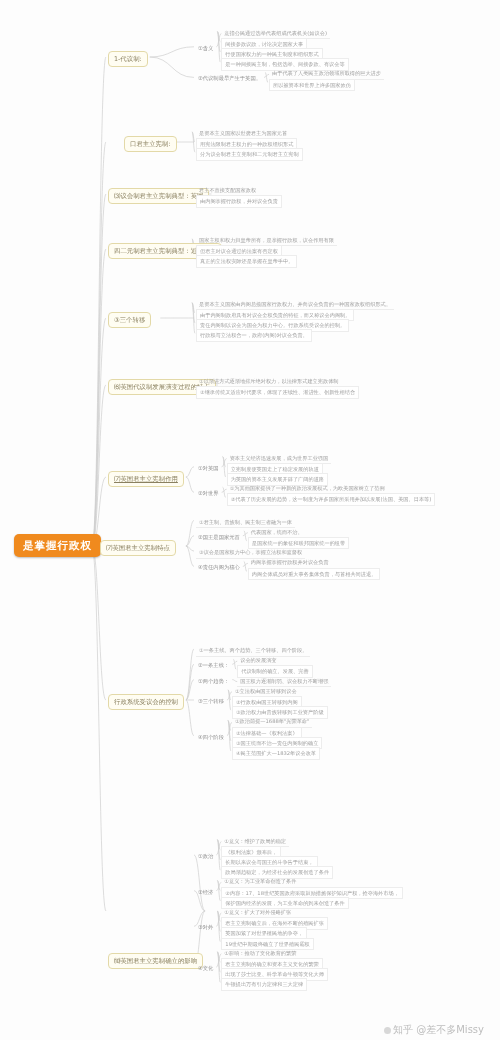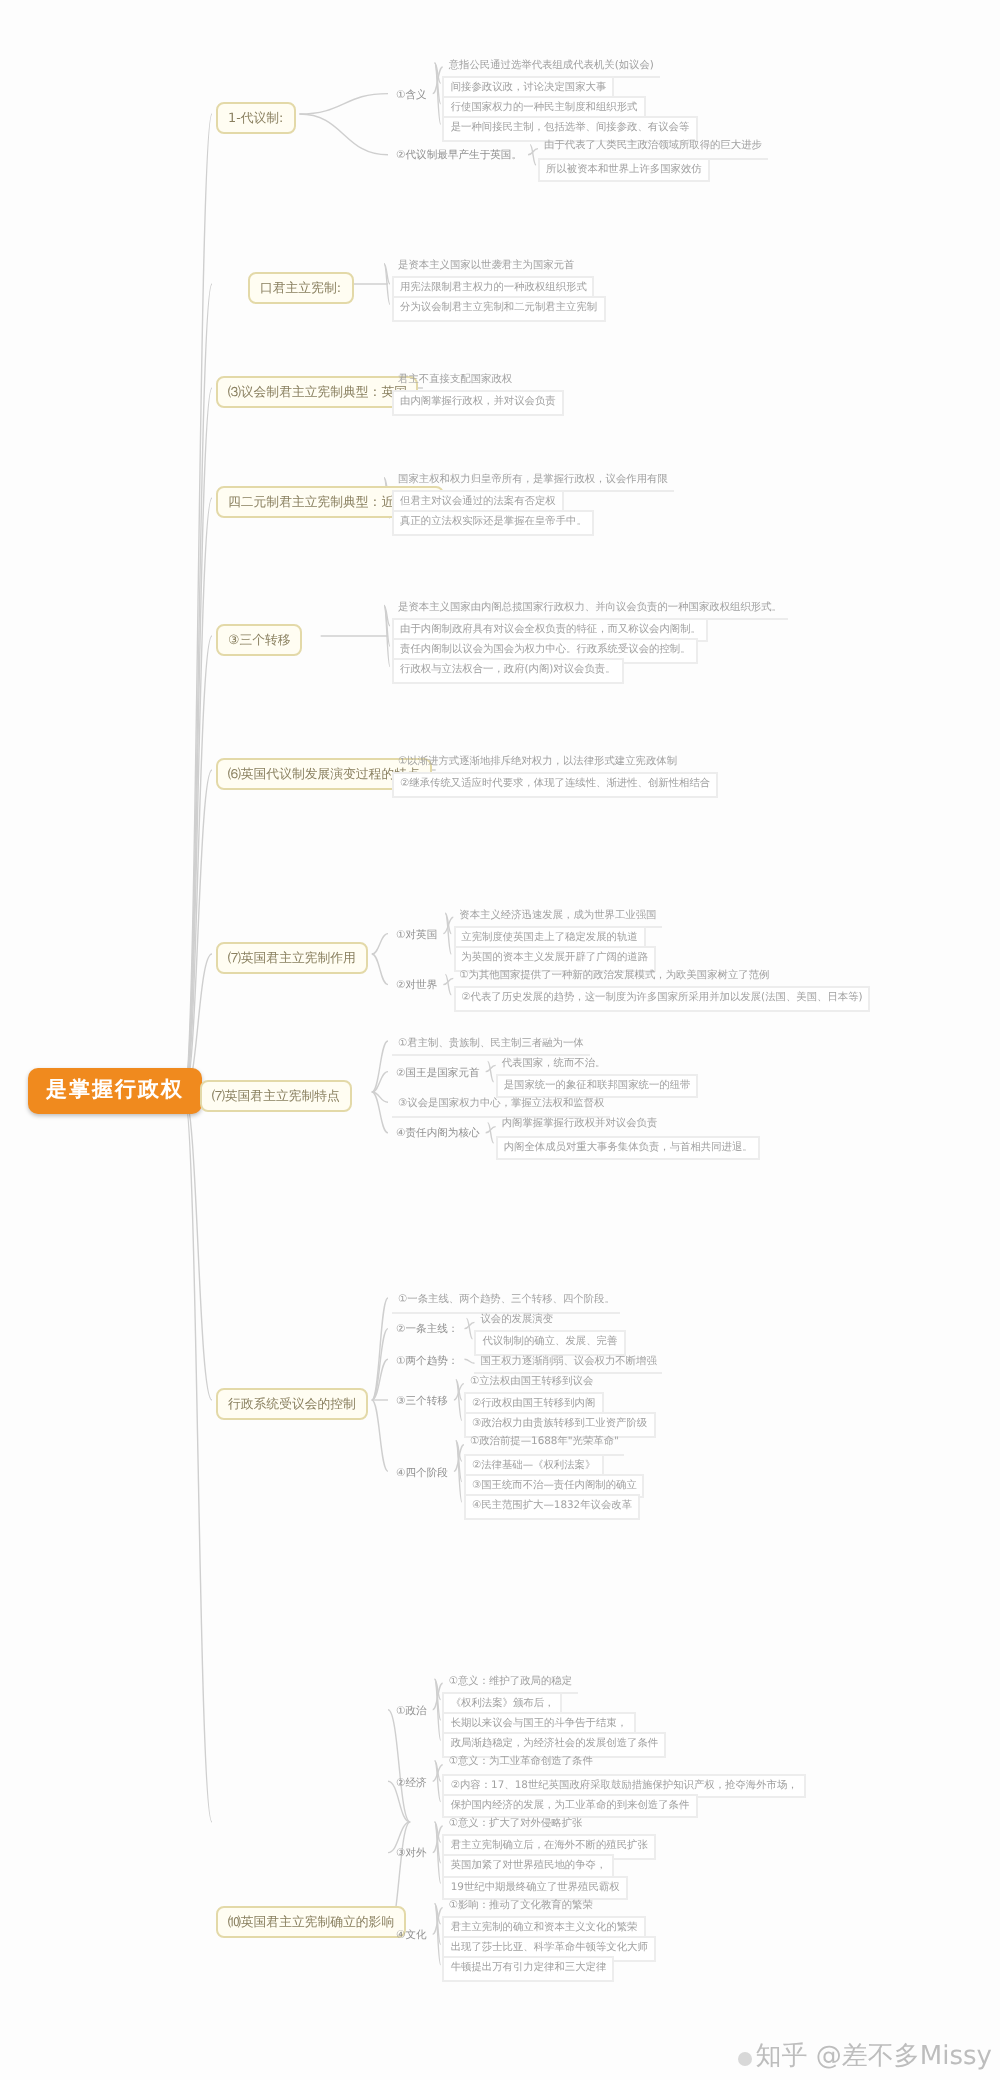--- a/index.html
+++ b/index.html
@@ -15,21 +15,21 @@
   
   .l1{background:#fffdf2;border:1px solid #e3d9a8;border-radius:4px;
       padding:3px 5px;font-size:6.4px;color:#8a8060;}
   
   .l2{font-size:5.3px;color:#8f8f8f;padding:1px 2px;}
   
   .leaf{font-size:5.2px;color:#a0a0a0;padding:2px 3px;
         border-bottom:1px solid #ececec;background:transparent;}
   .leafbox{font-size:5.2px;color:#a0a0a0;padding:2px 3px;
         border:1px solid #ededed;background:#fff;}
-  .watermark{position:absolute;right:4px;bottom:3px;font-size:13px;color:#bdbdbd;}
+  .watermark{position:absolute;right:16px;bottom:3px;font-size:10px;color:#bdbdbd;}
   .wm-dot{display:inline-block;width:7px;height:7px;border-radius:50%;
           background:#d8d8d8;vertical-align:-1px;margin-right:2px;}
 </style>
 </head>
 <body>
 
 <div id="canvas">
   <svg class="links" id="links">
       <path d="M92,547 C99,547 99,57 106,57" fill="none" stroke="#cfcfcf" stroke-width="0.7"></path>
       <path d="M149.703125,57 C171.8515625,57 171.8515625,46.8 194,46.8" fill="none" stroke="#cfcfcf" stroke-width="0.7"></path>
@@ -138,21 +138,21 @@
       <div class="node leafbox" style="left: 196px; top: 245px;">但君主对议会通过的法案有否定权</div>
       <div class="node leafbox" style="left: 196px; top: 255.2px;">真正的立法权实际还是掌握在皇帝手中。</div>
       <div class="node l1" style="left: 108px; top: 312px;">③三个转移</div>
       <div class="node leaf" style="left: 196px; top: 298.7px;">是资本主义国家由内阁总揽国家行政权力、并向议会负责的一种国家政权组织形式。</div>
       <div class="node leafbox" style="left: 196px; top: 308.9px;">由于内阁制政府具有对议会全权负责的特征，而又称议会内阁制。</div>
       <div class="node leafbox" style="left: 196px; top: 319.1px;">责任内阁制以议会为国会为权力中心。行政系统受议会的控制。</div>
       <div class="node leafbox" style="left: 196px; top: 329.3px;">行政权与立法权合一，政府(内阁)对议会负责。</div>
       <div class="node l1" style="left: 108px; top: 379px;">⑹英国代议制发展演变过程的特点</div>
       <div class="node leaf" style="left: 196px; top: 375.9px;">①以渐进方式逐渐地排斥绝对权力，以法律形式建立宪政体制</div>
       <div class="node leafbox" style="left: 196px; top: 386.1px;">②继承传统又适应时代要求，体现了连续性、渐进性、创新性相结合</div>
-      <div class="node l1" style="left: 108px; top: 471px;">⑺英国君主立宪制作用</div>
+      <div class="node l1" style="left: 108px; top: 471px; text-decoration: underline;">⑺英国君主立宪制作用</div>
       <div class="node l2" style="left: 196px; top: 463.8px;">①对英国</div>
       <div class="node leaf" style="left: 226.641px; top: 452.6px;">资本主义经济迅速发展，成为世界工业强国</div>
       <div class="node leafbox" style="left: 226.641px; top: 462.8px;">立宪制度使英国走上了稳定发展的轨道</div>
       <div class="node leafbox" style="left: 226.641px; top: 473px;">为英国的资本主义发展开辟了广阔的道路</div>
       <div class="node l2" style="left: 196px; top: 489.3px;">②对世界</div>
       <div class="node leaf" style="left: 226.641px; top: 483.2px;">①为其他国家提供了一种新的政治发展模式，为欧美国家树立了范例</div>
       <div class="node leafbox" style="left: 226.641px; top: 493.4px;">②代表了历史发展的趋势，这一制度为许多国家所采用并加以发展(法国、美国、日本等)</div>
       <div class="node l1" style="left: 100px; top: 540px;">⑺英国君主立宪制特点</div>
       <div class="node leaf" style="left: 196px; top: 516.5px;">①君主制、贵族制、民主制三者融为一体</div>
       <div class="node l2" style="left: 196px; top: 532.8px;">②国王是国家元首</div>

